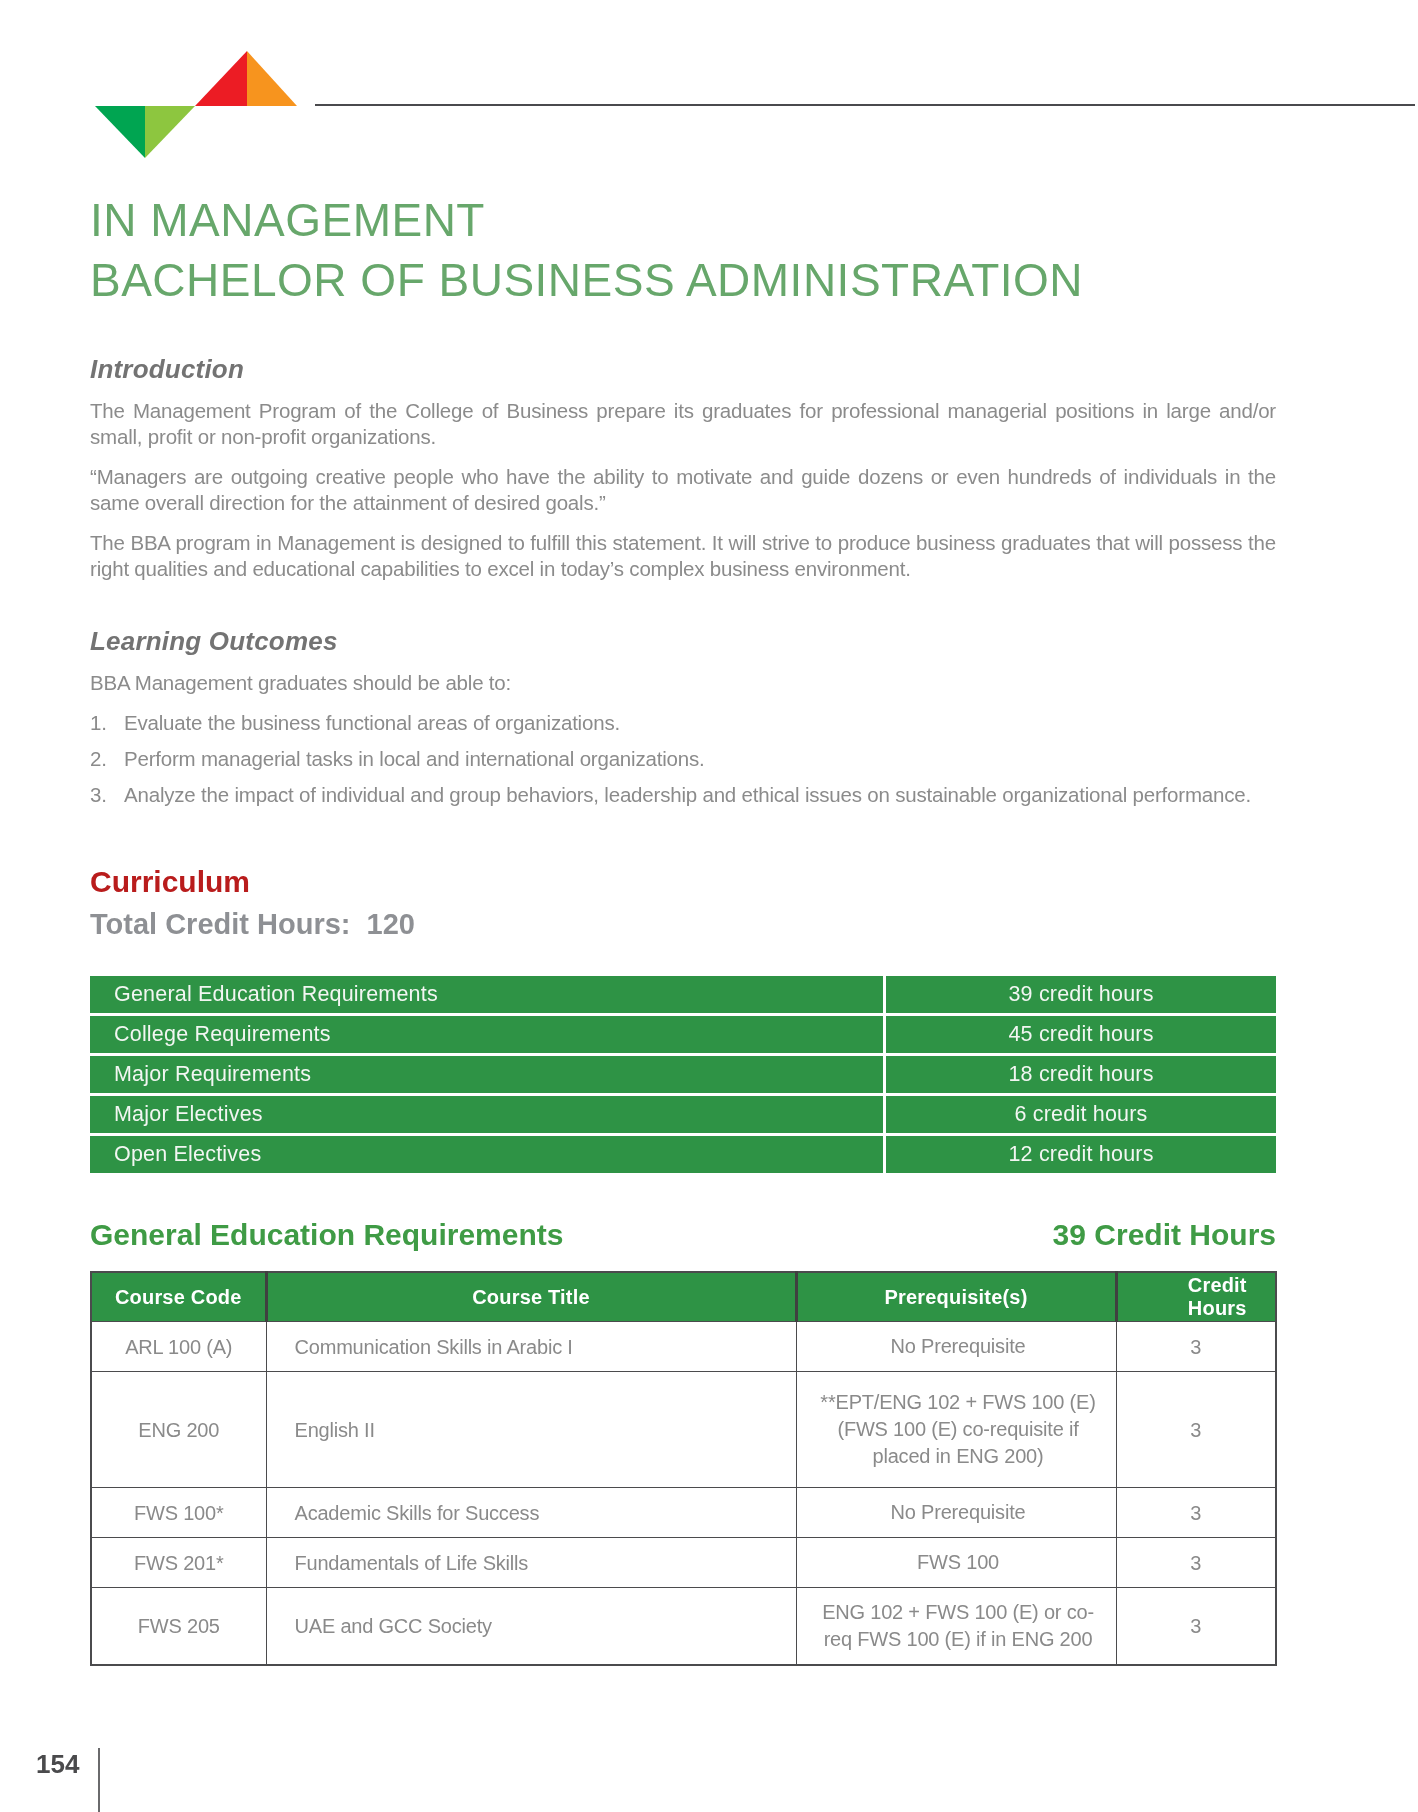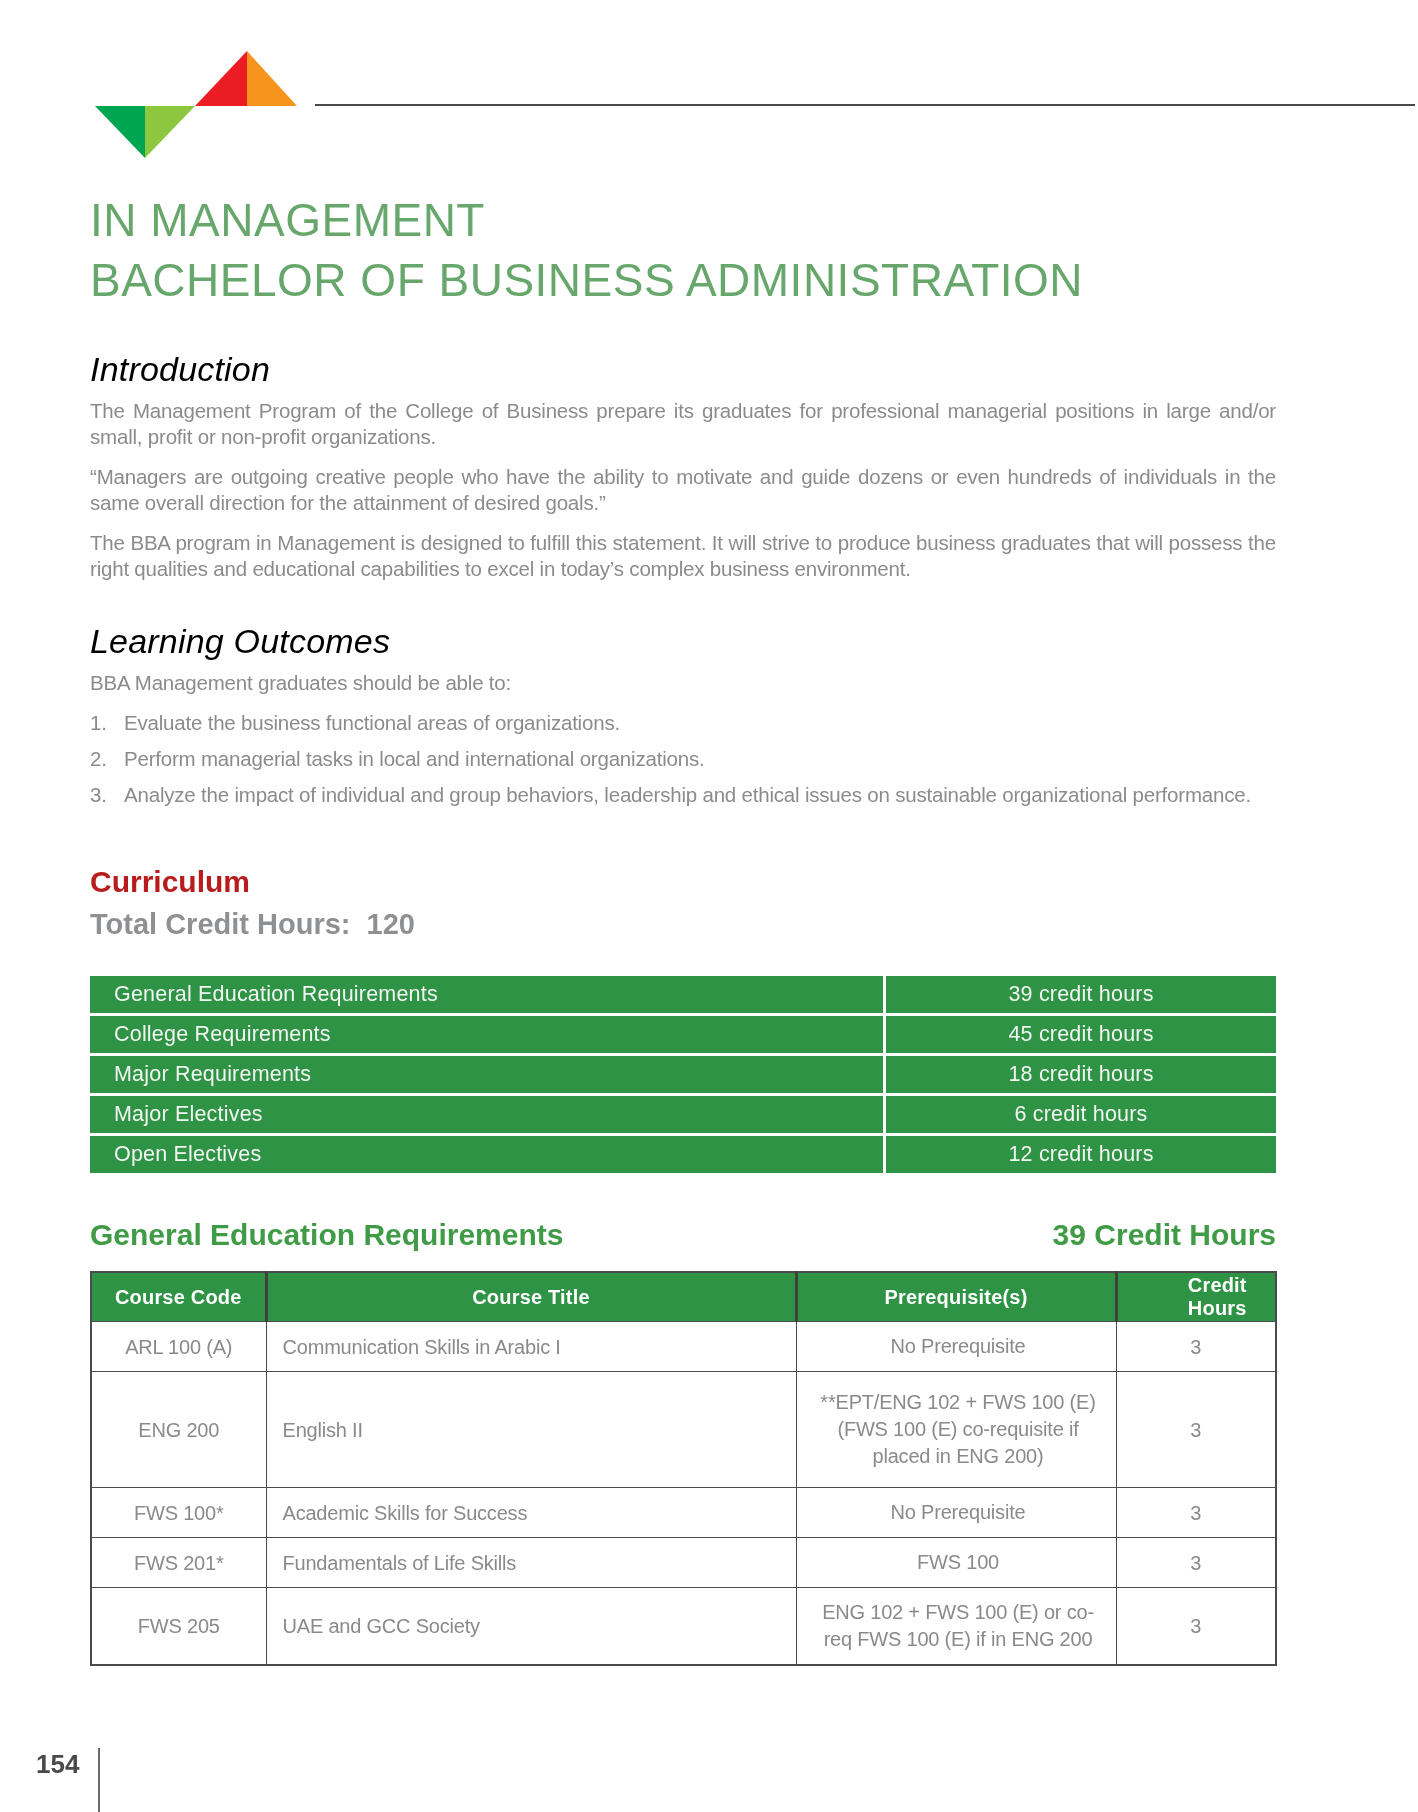--- a/index.html
+++ b/index.html
@@ -8,22 +8,22 @@
     font-family:"Liberation Sans", sans-serif;overflow:hidden;
   }
   
   .logo{position:absolute;left:95px;top:50px;width:202px;height:108px;}
   .top-rule{position:absolute;left:315px;top:104px;width:1100px;height:2px;background:#4a4a4d;}
   
   .content{position:absolute;left:90px;top:0;width:1186px;}
   .doc-title{margin:190px 0 0 0;font-size:46px;line-height:60px;font-weight:300;
     color:#67a76b;letter-spacing:0.5px;}
   .doc-title span{display:block;}
-  h2.section-italic{margin:46px 0 0 0;font-size:34px;line-height:26px;font-style:italic;
-    font-weight:normal;color:#000000;letter-spacing:0.2px;}
+  h2.section-italic{margin:46px 0 0 0;font-size:26px;line-height:26px;font-style:italic;
+    font-weight:bold;color:#737373;letter-spacing:0.2px;}
   p.body-text{margin:14px 0 0 0;font-size:20.5px;line-height:26px;color:#8b8b8b;
     text-align:justify;letter-spacing:-0.2px;}
   p.first-para{margin-top:16px;}
   p.lo-intro{margin:16px 0 0 0;font-size:20.5px;line-height:26px;color:#8b8b8b;letter-spacing:-0.2px;}
   .lo-list{margin:14px 0 0 0;}
   .lo-item{display:flex;margin-top:10px;font-size:20.5px;line-height:26px;color:#8b8b8b;letter-spacing:-0.2px;}
   .lo-num{width:34px;flex:0 0 34px;}
   .lo-text{flex:1;text-align:justify;}
   
   h3.green-heading{margin:58px 0 0 0;font-size:30px;line-height:32px;font-weight:bold;color:#b91c1c;}
@@ -42,21 +42,21 @@
     border:2px solid #4b4b4d;}
   table.course col.c-code{width:175px;}
   table.course col.c-title{width:530px;}
   table.course col.c-prereq{width:320px;}
   table.course col.c-hours{width:160px;}
   table.course th{background:#2e9345;color:#ffffff;font-size:20px;font-weight:bold;
     height:44px;border-right:3px solid #404040;letter-spacing:0.2px;}
   table.course th:last-child{border-right:none;padding-left:43px;}
   table.course td{border:1px solid #4b4b4d;color:#8a8a8a;font-size:20px;line-height:26px;
     text-align:center;padding:11px 8px;letter-spacing:-0.2px;}
-  table.course td.cell-title{text-align:left;padding-left:16px;}
+  table.course td.cell-title{text-align:left;padding-left:28px;}
   table.course tr.tall td{padding-top:17px;padding-bottom:17px;}
   table.course td.cell-prereq{line-height:27px;padding-left:12px;}
   
   .page-number{position:absolute;left:36px;top:1749px;font-size:26px;font-weight:bold;color:#4a4a4c;}
   .page-rule{position:absolute;left:98px;top:1748px;width:2px;height:64px;background:#6a6a6c;}
 </style>
 </head>
 <body>
 
 <svg class="logo" viewBox="0 0 202 108" aria-hidden="true">

